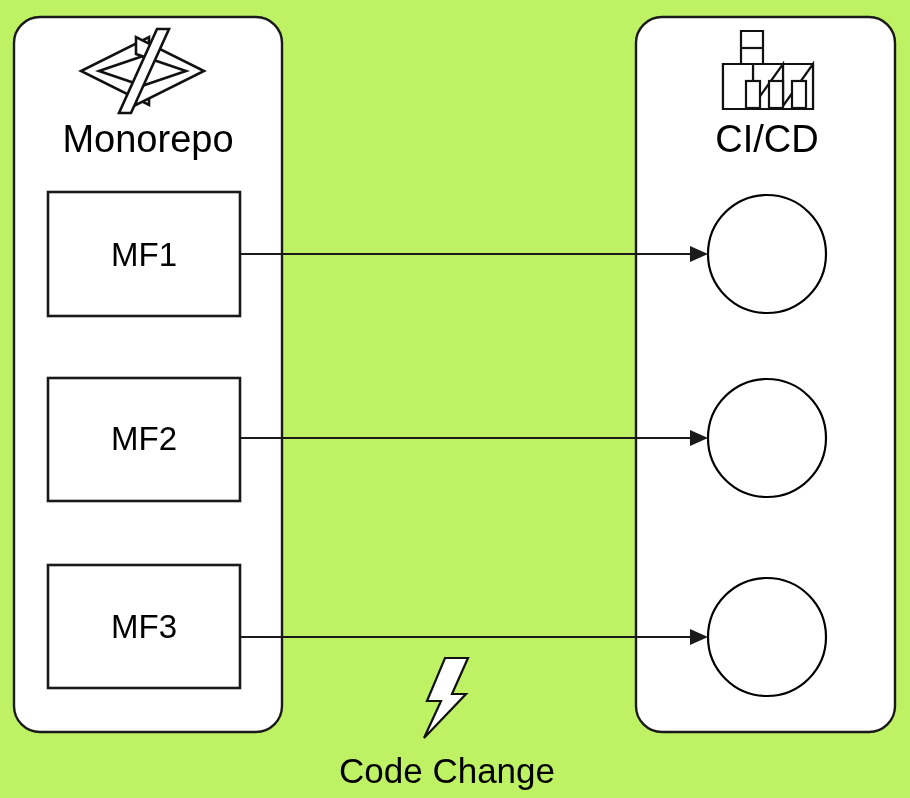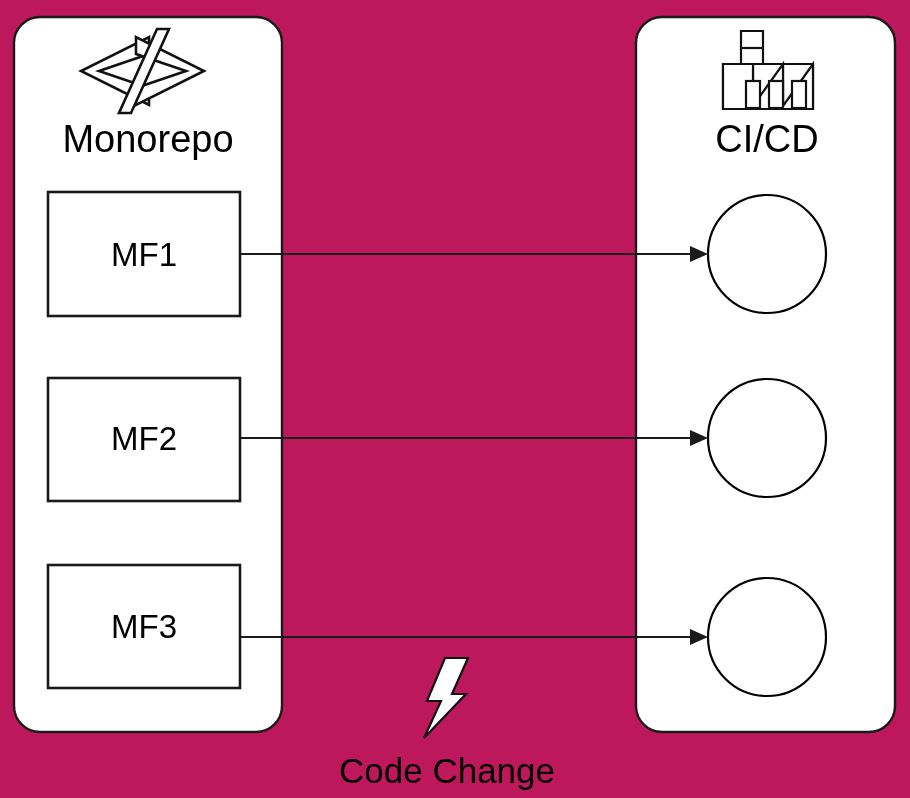--- a/index.html
+++ b/index.html
@@ -7,21 +7,21 @@
     padding: 0;
     background: #ffffff;
   }
   body {
     font-family: "Liberation Sans", sans-serif;
   }
   #canvas {
     position: relative;
     width: 910px;
     height: 798px;
-    background: #be185d;
+    background: #bef264;
     overflow: hidden;
   }
   #diagram-svg {
     position: absolute;
     left: 0;
     top: 0;
     width: 910px;
     height: 798px;
   }
   .panel-shape {

